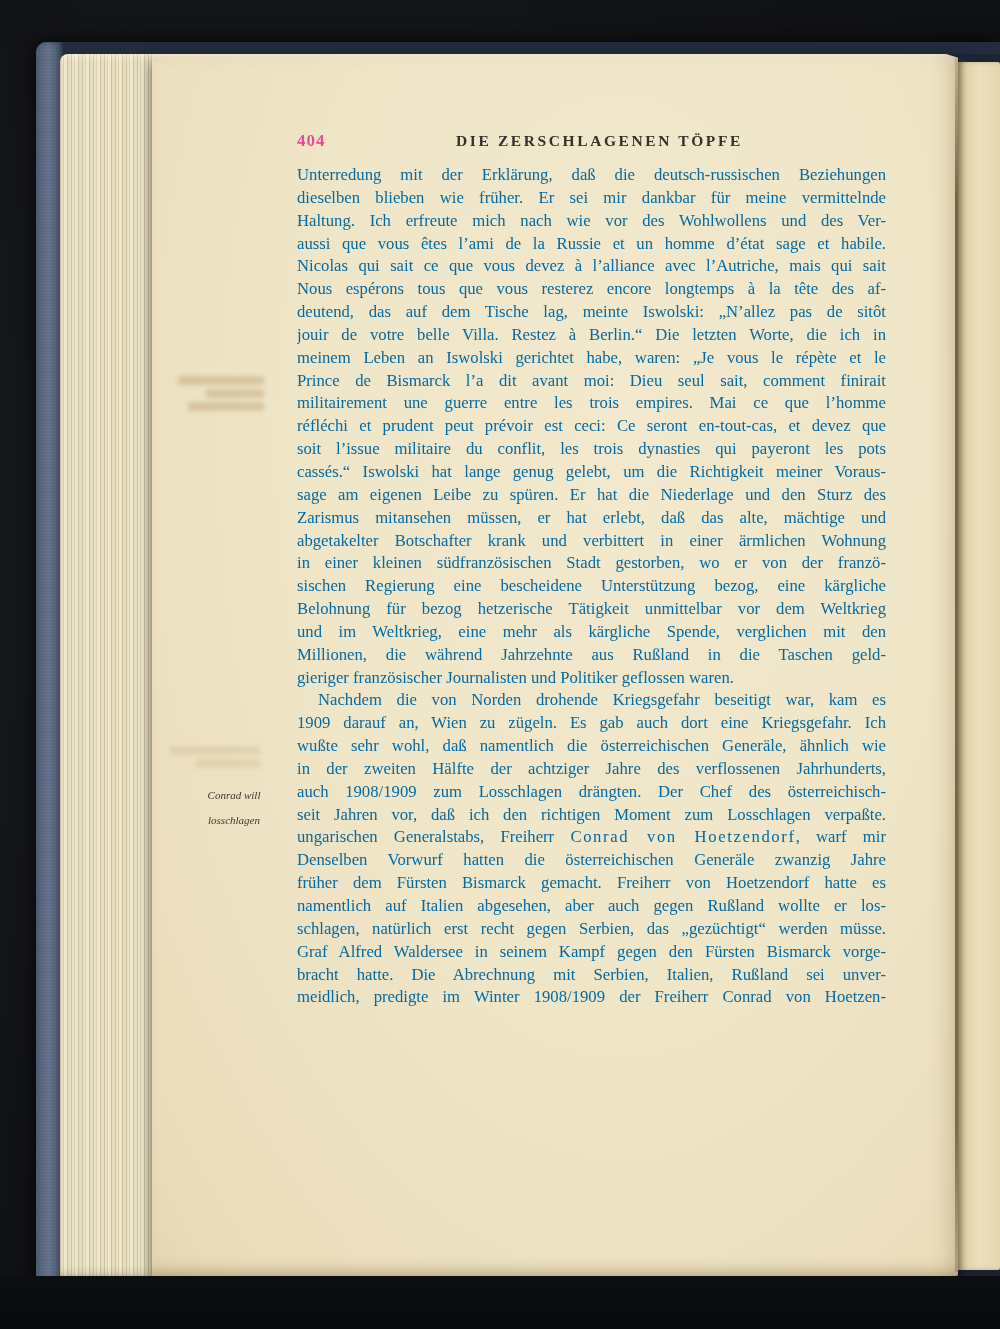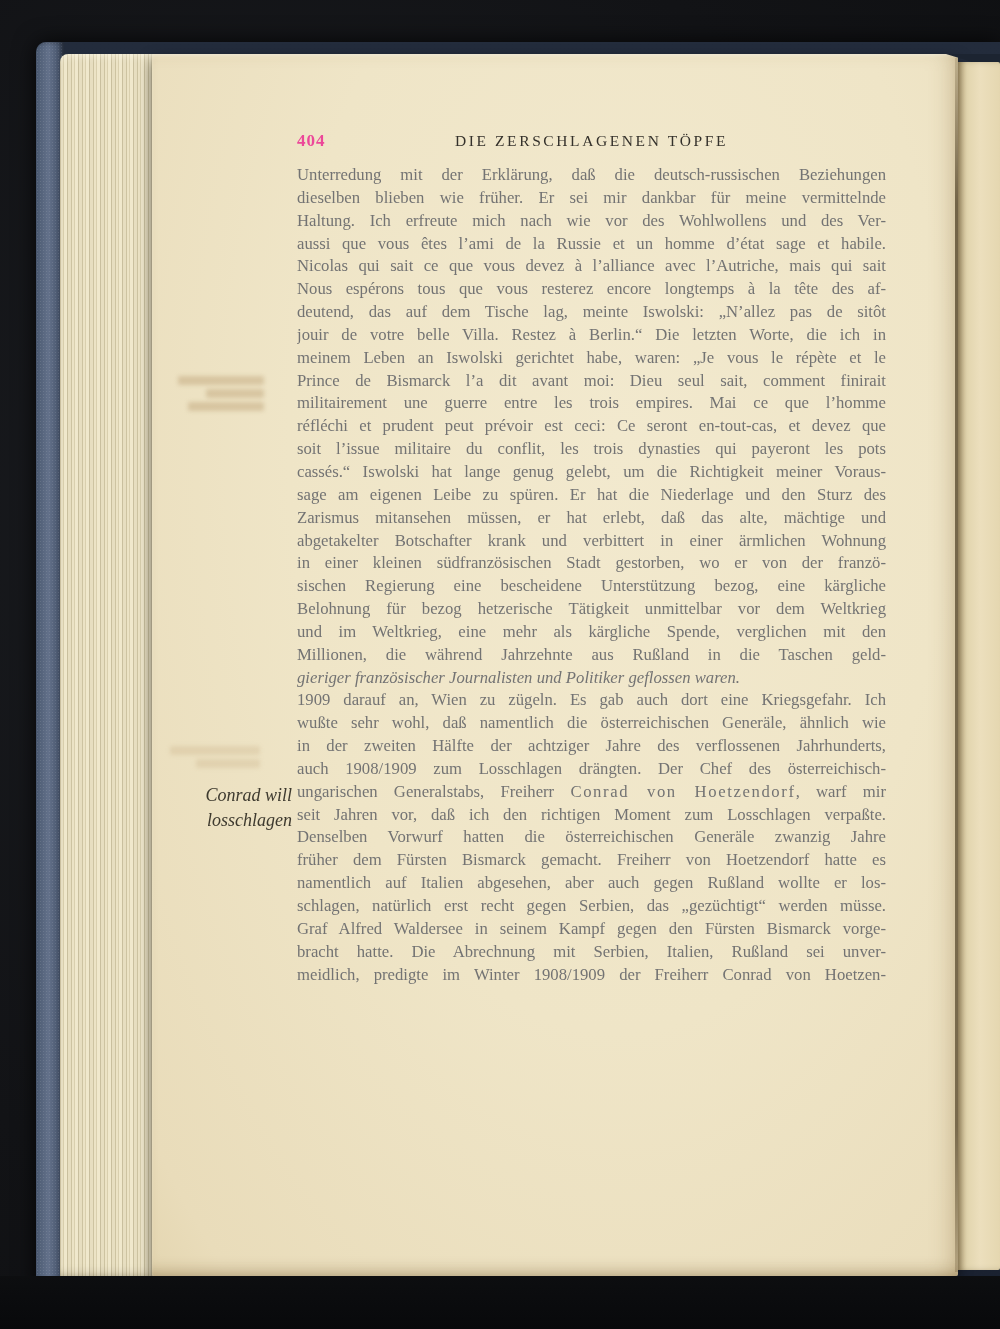--- a/index.html
+++ b/index.html
@@ -73,39 +73,39 @@
     left:0;top:1276px;width:1000px;height:53px;
     background:linear-gradient(180deg,#0d0e10,#08090b);
   }
 
   
   .page-number{
     left:297px;top:131px;width:120px;
     font-size:17px;font-weight:bold;letter-spacing:1px;color:#ec4899;
   }
   .running-header{
-    left:297px;top:132px;width:589px;text-align:center;
-    font-size:15.5px;font-weight:normal;letter-spacing:2.6px;color:#34312b;
+    left:305px;top:132px;width:589px;text-align:center;
+    font-size:15.5px;font-weight:bold;letter-spacing:2.6px;color:#34312b;
   }
   .text-block{
     left:297px;top:164px;width:589px;
-    font-size:16.7px;color:#737373;
+    font-size:16.7px;color:#0369a1;
   }
   .bline{
     text-align:justify;text-align-last:justify;
     height:22.85px;line-height:22.85px;overflow:hidden;
     white-space:normal;
   }
-  .bline.end{text-align-last:left;font-style:italic;}
+  .bline.end{text-align-last:left;}
   .bline.indent{text-indent:21px;}
   .sperr{letter-spacing:1.6px;}
 
   .margin-note{
-    left:176px;top:783px;width:116px;text-align:right;
-    font-style:italic;font-size:18px;line-height:25.4px;color:#3e3a2f;
+    left:176px;top:783px;width:116px;text-align:center;
+    font-style:italic;font-size:11px;line-height:25.4px;color:#3e3a2f;
   }
 
   
   .ghost{filter:blur(2px);}
   .ghost .gl{margin:4px 0 4px auto;border-radius:2px;background:rgba(165,130,78,.30);height:9px;}
   .ghost1{left:176px;top:372px;width:88px;}
   .ghost1 .g1{width:86px;} .ghost1 .g2{width:58px;} .ghost1 .g3{width:76px;}
   .ghost2{left:168px;top:742px;width:92px;}
   .ghost2 .gl{background:rgba(165,130,78,.16);}
   .ghost2 .g1{width:90px;} .ghost2 .g2{width:64px;}
@@ -152,26 +152,27 @@
     <div class="bline">cassés.“ Iswolski hat lange genug gelebt, um die Richtigkeit meiner Voraus-</div>
     <div class="bline">sage am eigenen Leibe zu spüren. Er hat die Niederlage und den Sturz des</div>
     <div class="bline">Zarismus mitansehen müssen, er hat erlebt, daß das alte, mächtige und</div>
     <div class="bline">abgetakelter Botschafter krank und verbittert in einer ärmlichen Wohnung</div>
     <div class="bline">in einer kleinen südfranzösischen Stadt gestorben, wo er von der franzö-</div>
     <div class="bline">sischen Regierung eine bescheidene Unterstützung bezog, eine kärgliche</div>
     <div class="bline">Belohnung für bezog hetzerische Tätigkeit unmittelbar vor dem Weltkrieg</div>
     <div class="bline">und im Weltkrieg, eine mehr als kärgliche Spende, verglichen mit den</div>
     <div class="bline">Millionen, die während Jahrzehnte aus Rußland in die Taschen geld-</div>
     <div class="bline end">gieriger französischer Journalisten und Politiker geflossen waren.</div>
+    <div class="bline indent">Nachdem die von Norden drohende Kriegsgefahr beseitigt war, kam es</div>
     <div class="bline">1909 darauf an, Wien zu zügeln. Es gab auch dort eine Kriegsgefahr. Ich</div>
     <div class="bline">wußte sehr wohl, daß namentlich die österreichischen Generäle, ähnlich wie</div>
     <div class="bline">in der zweiten Hälfte der achtziger Jahre des verflossenen Jahrhunderts,</div>
     <div class="bline">auch 1908/1909 zum Losschlagen drängten. Der Chef des österreichisch-</div>
+    <div class="bline">seit Jahren vor, daß ich den richtigen Moment zum Losschlagen verpaßte.</div>
     <div class="bline"><span>ungarischen Generalstabs, Freiherr </span><span class="sperr">Conrad von Hoetzendorf</span><span>, warf mir</span></div>
-    <div class="bline">seit Jahren vor, daß ich den richtigen Moment zum Losschlagen verpaßte.</div>
     <div class="bline">Denselben Vorwurf hatten die österreichischen Generäle zwanzig Jahre</div>
     <div class="bline">früher dem Fürsten Bismarck gemacht. Freiherr von Hoetzendorf hatte es</div>
     <div class="bline">namentlich auf Italien abgesehen, aber auch gegen Rußland wollte er los-</div>
     <div class="bline">schlagen, natürlich erst recht gegen Serbien, das „gezüchtigt“ werden müsse.</div>
     <div class="bline">Graf Alfred Waldersee in seinem Kampf gegen den Fürsten Bismarck vorge-</div>
     <div class="bline">bracht hatte. Die Abrechnung mit Serbien, Italien, Rußland sei unver-</div>
     <div class="bline">meidlich, predigte im Winter 1908/1909 der Freiherr Conrad von Hoetzen-</div>
   </div>
 
 <div class="abs margin-note">

